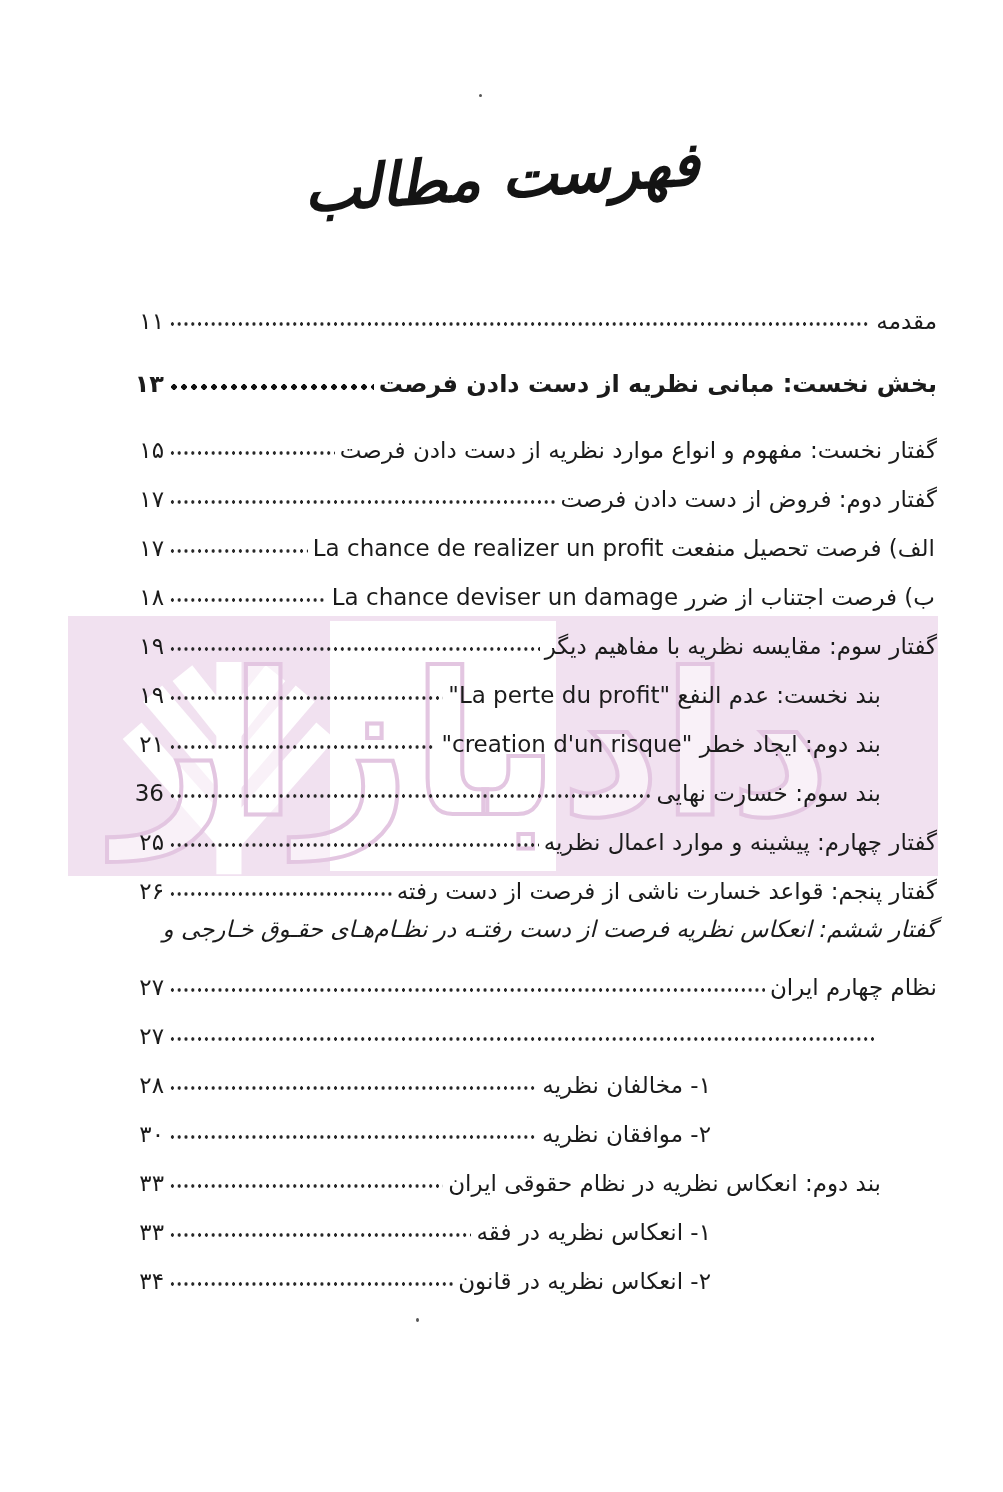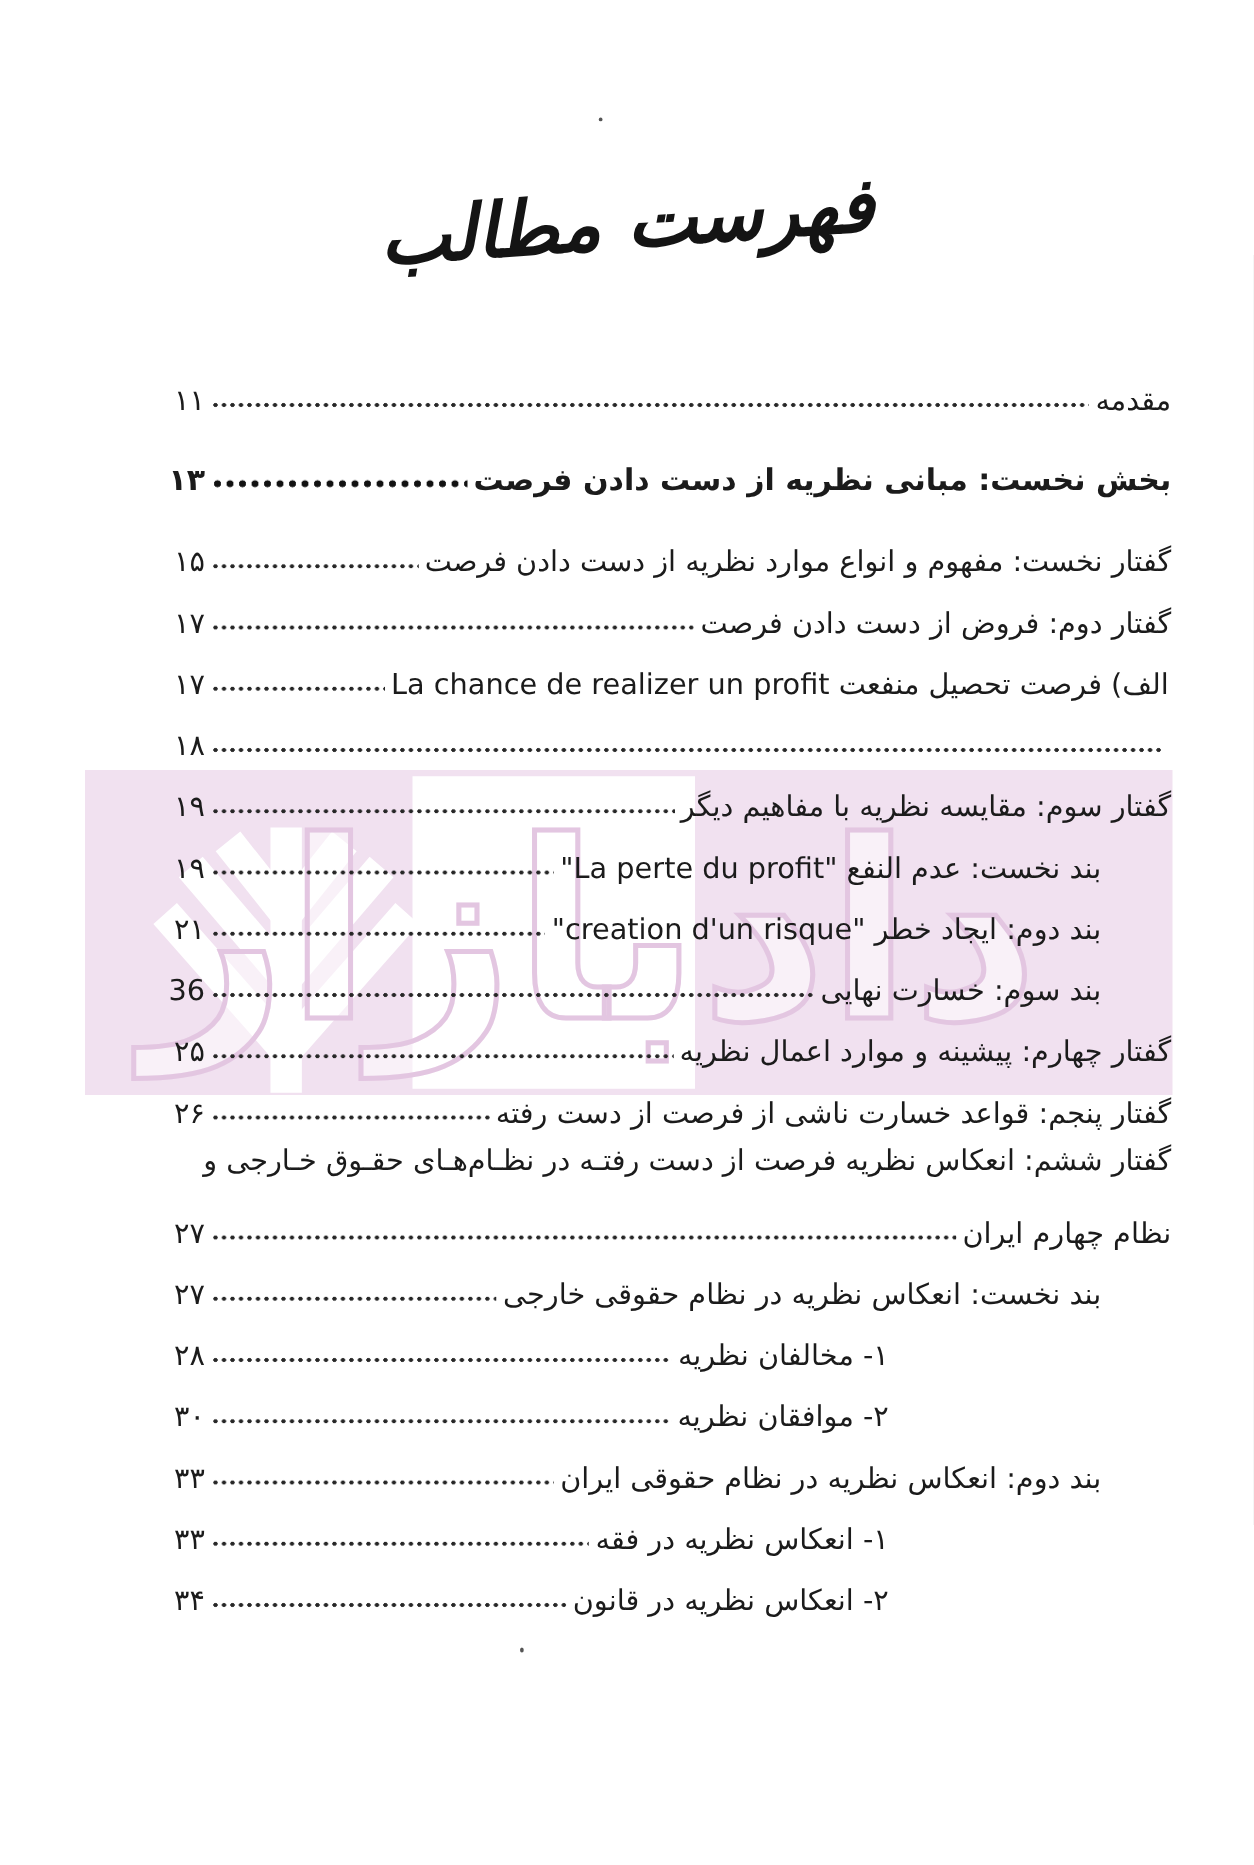--- a/index.html
+++ b/index.html
@@ -67,21 +67,21 @@
     margin-top:14px;margin-bottom:17px;
   }
   .row.chapter .leader{
     background-image:radial-gradient(circle, #111 2.6px, transparent 3px);
     background-size:10px 8px;
     background-position:0 calc(100% - 8px);
   }
   .row.sub{padding-right:56px;}
   .row.alpha{padding-right:2px;}
   .row.num{padding-right:226px;}
-  .row.main-wrap{display:block;height:47px;}
+  .row.main-wrap{display:block;height:47px;font-style:italic;}
   .row.main-wrap .label{
     display:block;white-space:nowrap;
     text-align:right;line-height:2.0;
   }
   .speck{position:absolute;background:#555;border-radius:50%;z-index:2;}
   .speck.s1{left:479px;top:94px;width:3px;height:3px;}
   .speck.s2{left:416px;top:1318px;width:3px;height:4px;}
 </style>
 </head>
 <body>
@@ -126,20 +126,21 @@
           <span class="label">گفتار دوم: فروض از دست دادن فرصت</span>
           <span class="leader"></span>
           <span class="pagenum">۱۷</span>
         </div>
         <div class="row alpha">
           <span class="label">الف) فرصت تحصیل منفعت La chance de realizer un profit</span>
           <span class="leader"></span>
           <span class="pagenum">۱۷</span>
         </div>
         <div class="row alpha">
+          <span class="label">ب) فرصت اجتناب از ضرر La chance deviser un damage</span>
           <span class="leader"></span>
           <span class="pagenum">۱۸</span>
         </div>
         <div class="row main">
           <span class="label">گفتار سوم: مقایسه نظریه با مفاهیم دیگر</span>
           <span class="leader"></span>
           <span class="pagenum">۱۹</span>
         </div>
         <div class="row sub">
           <span class="label">بند نخست: عدم النفع "La perte du profit"</span>
@@ -168,21 +169,20 @@
         </div>
         <div class="row main-wrap">
           <span class="label">گفتار ششم: انعکاس نظریه فرصت از دست رفتـه در نظـام‌هـای حقـوق خـارجی و</span>
         </div>
         <div class="row main">
           <span class="label">نظام چهارم ایران</span>
           <span class="leader"></span>
           <span class="pagenum">۲۷</span>
         </div>
         <div class="row sub">
-          <span class="label">بند نخست: انعکاس نظریه در نظام حقوقی خارجی</span>
           <span class="leader"></span>
           <span class="pagenum">۲۷</span>
         </div>
         <div class="row num">
           <span class="label">۱- مخالفان نظریه</span>
           <span class="leader"></span>
           <span class="pagenum">۲۸</span>
         </div>
         <div class="row num">
           <span class="label">۲- موافقان نظریه</span>

